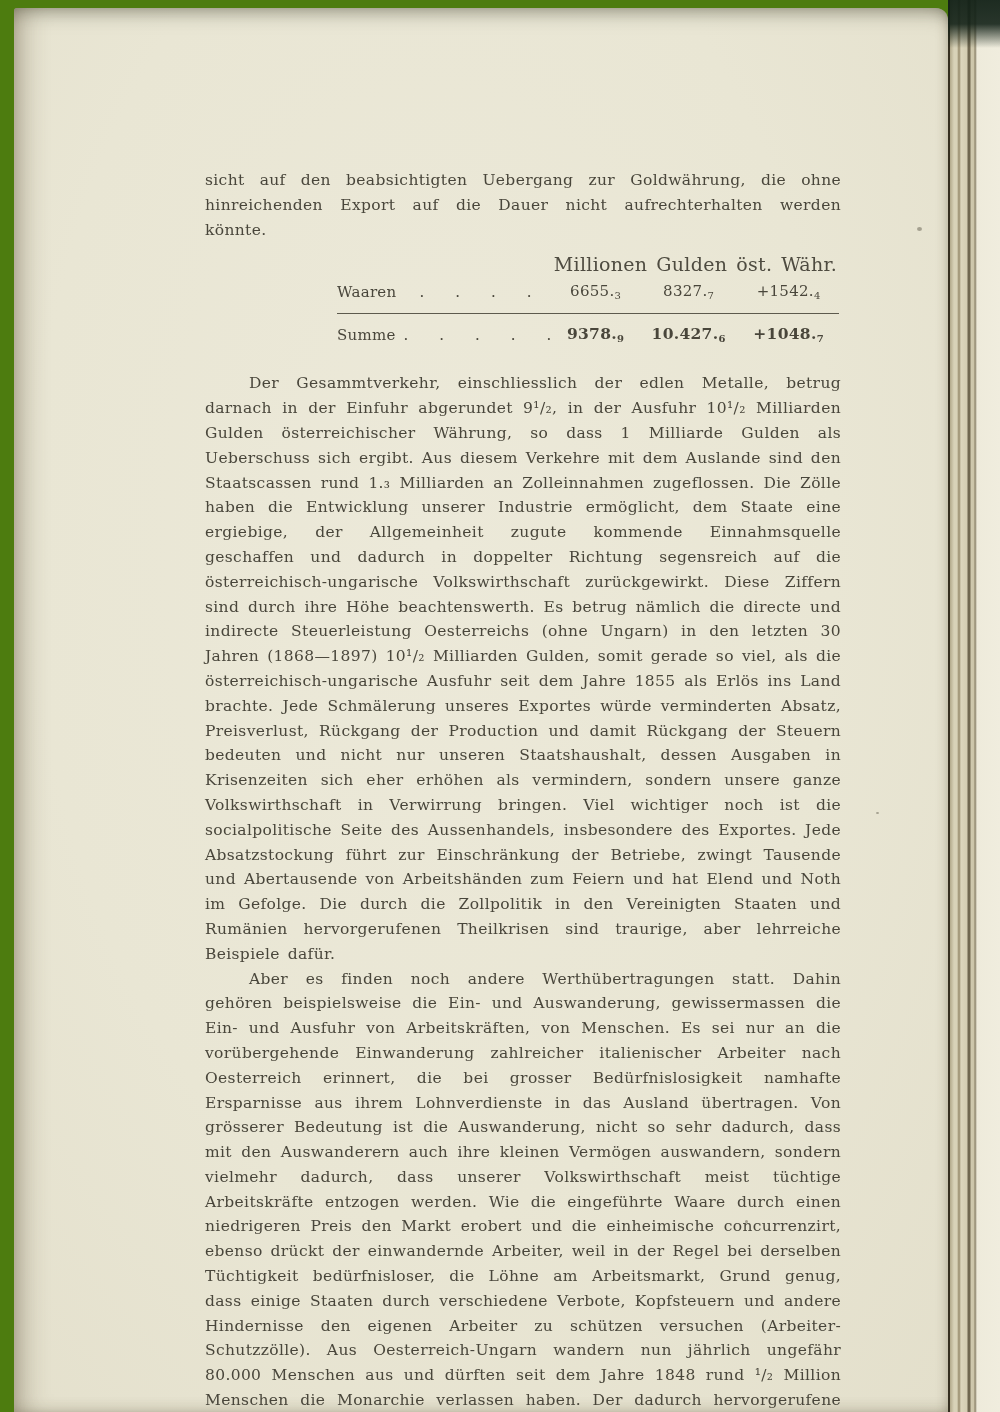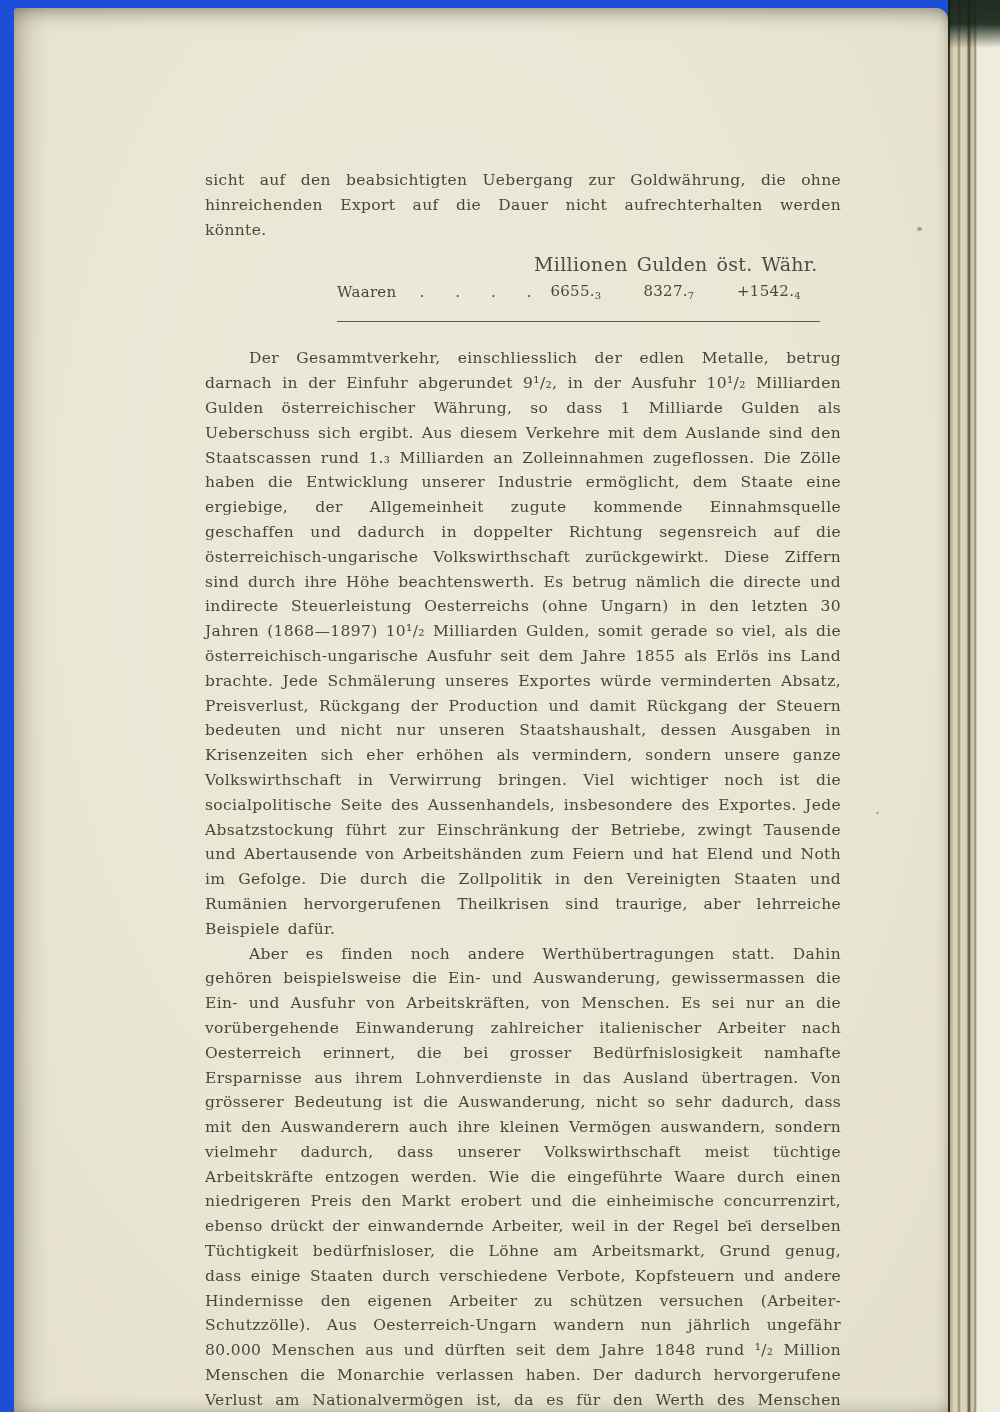--- a/index.html
+++ b/index.html
@@ -2,21 +2,21 @@
 <html><head>
 <meta charset="utf-8">
 <style>
   html, body { margin: 0; padding: 0; }
   body { background: #141f17; font-family: "DejaVu Serif", "Liberation Serif", serif; }
 
   .viewport {
     position: relative;
     width: 1000px;
     height: 1412px;
-    background: #1d4ed8;
+    background: #4d7c0f;
     overflow: hidden;
   }
 
   
   .paper {
     position: absolute;
     left: 14px;
     top: 8px;
     width: 934px;
     bottom: 0;
@@ -78,21 +78,21 @@
     width: 134px;
     text-align: left;
     white-space: pre;
   }
   .sumtable td.c1 { width: 88px; }
   .sumtable td.c2 { width: 98px; }
   .sumtable td.c3 { width: 102px; }
   .sumtable .hdr { font-size: 13.2px; color: #4e4b40; }
   .sumtable .unit { font-size: 19px; color: #4e4b40; padding-bottom: 4px; }
   .sumtable tr.r1 td, .sumtable tr.r2 td { border-bottom: 1px solid #5d5a4d; }
-  .sumtable tr.r1 td { padding-top: 3px; padding-bottom: 18px; }
+  .sumtable tr.r1 td { padding-top: 3px; padding-bottom: 10px; }
   .sumtable tr.r2 td { padding-top: 4px; padding-bottom: 6px; }
   .sumtable tr.r3 td { padding-top: 10px; font-weight: bold; font-size: 15.5px; }
   .sumtable tr.r3 td.lbl { font-weight: normal; font-size: 15px; }
   .dec { font-size: 10px; position: relative; top: 3px; letter-spacing: 0; }
 
   
   .speck { position: absolute; background: #6d6959; border-radius: 50%; opacity: 0.55; }
   .speck.s1 { left: 903px; top: 219px; width: 5px; height: 4px; }
   .speck.s2 { left: 731px; top: 1212px; width: 3px; height: 3px; }
   .speck.s3 { left: 862px; top: 804px; width: 3px; height: 2px; }
@@ -114,20 +114,26 @@
         <tr>
           <td class="lbl"></td>
           <td class="unit" colspan="3">Millionen Gulden öst. Währ.</td>
         </tr>
         <tr class="r1">
           <td class="lbl">Waaren   .    .    .    .</td>
           <td class="c1"><span>6655.</span><span class="dec">3</span></td>
           <td class="c2"><span>8327.</span><span class="dec">7</span></td>
           <td class="c3"><span>+1542.</span><span class="dec">4</span></td>
         </tr>
+        <tr class="r3">
+          <td class="lbl">Summe .    .    .    .    .</td>
+          <td class="c1"><span>9378.</span><span class="dec">9</span></td>
+          <td class="c2"><span>10.427.</span><span class="dec">6</span></td>
+          <td class="c3"><span>+1048.</span><span class="dec">7</span></td>
+        </tr>
       </tbody>
         </table>
 
       <p class="para indent">Der Gesammtverkehr, einschliesslich der edlen Metalle, betrug darnach in der Einfuhr abgerundet 9¹/₂, in der Ausfuhr 10¹/₂ Milliarden Gulden österreichischer Währung, so dass 1 Milliarde Gulden als Ueberschuss sich ergibt. Aus diesem Verkehre mit dem Auslande sind den Staatscassen rund 1.₃ Milliarden an Zolleinnahmen zugeflossen. Die Zölle haben die Entwicklung unserer Industrie ermöglicht, dem Staate eine ergiebige, der Allgemeinheit zugute kommende Einnahmsquelle geschaffen und dadurch in doppelter Richtung segensreich auf die österreichisch-ungarische Volkswirthschaft zurückgewirkt. Diese Ziffern sind durch ihre Höhe beachtenswerth. Es betrug nämlich die directe und indirecte Steuerleistung Oesterreichs (ohne Ungarn) in den letzten 30 Jahren (1868—1897) 10¹/₂ Milliarden Gulden, somit gerade so viel, als die österreichisch-ungarische Ausfuhr seit dem Jahre 1855 als Erlös ins Land brachte. Jede Schmälerung unseres Exportes würde verminderten Absatz, Preisverlust, Rückgang der Production und damit Rückgang der Steuern bedeuten und nicht nur unseren Staatshaushalt, dessen Ausgaben in Krisenzeiten sich eher erhöhen als vermindern, sondern unsere ganze Volkswirthschaft in Verwirrung bringen. Viel wichtiger noch ist die socialpolitische Seite des Aussenhandels, insbesondere des Exportes. Jede Absatzstockung führt zur Einschränkung der Betriebe, zwingt Tausende und Abertausende von Arbeitshänden zum Feiern und hat Elend und Noth im Gefolge. Die durch die Zollpolitik in den Vereinigten Staaten und Rumänien hervorgerufenen Theilkrisen sind traurige, aber lehrreiche Beispiele dafür.</p>
 
       <p class="para indent">Aber es finden noch andere Werthübertragungen statt. Dahin gehören beispielsweise die Ein- und Auswanderung, gewissermassen die Ein- und Ausfuhr von Arbeitskräften, von Menschen. Es sei nur an die vorübergehende Einwanderung zahlreicher italienischer Arbeiter nach Oesterreich erinnert, die bei grosser Bedürfnislosigkeit namhafte Ersparnisse aus ihrem Lohnverdienste in das Ausland übertragen. Von grösserer Bedeutung ist die Auswanderung, nicht so sehr dadurch, dass mit den Auswanderern auch ihre kleinen Vermögen auswandern, sondern vielmehr dadurch, dass unserer Volkswirthschaft meist tüchtige Arbeitskräfte entzogen werden. Wie die eingeführte Waare durch einen niedrigeren Preis den Markt erobert und die einheimische concurrenzirt, ebenso drückt der einwandernde Arbeiter, weil in der Regel bei derselben Tüchtigkeit bedürfnisloser, die Löhne am Arbeitsmarkt, Grund genug, dass einige Staaten durch verschiedene Verbote, Kopfsteuern und andere Hindernisse den eigenen Arbeiter zu schützen versuchen (Arbeiter-Schutzzölle). Aus Oesterreich-Ungarn wandern nun jährlich ungefähr 80.000 Menschen aus und dürften seit dem Jahre 1848 rund ¹/₂ Million Menschen die Monarchie verlassen haben. Der dadurch hervorgerufene Verlust am Nationalvermögen ist, da es für den Werth des Menschen noch keine stichhältige Schätzung gibt, nicht zu erheben. Darüber besteht jedoch kein Zweifel, dass der jährliche Bevölkerungs-</p>
 
     </div>
 
     <div class="speck s1"></div>

